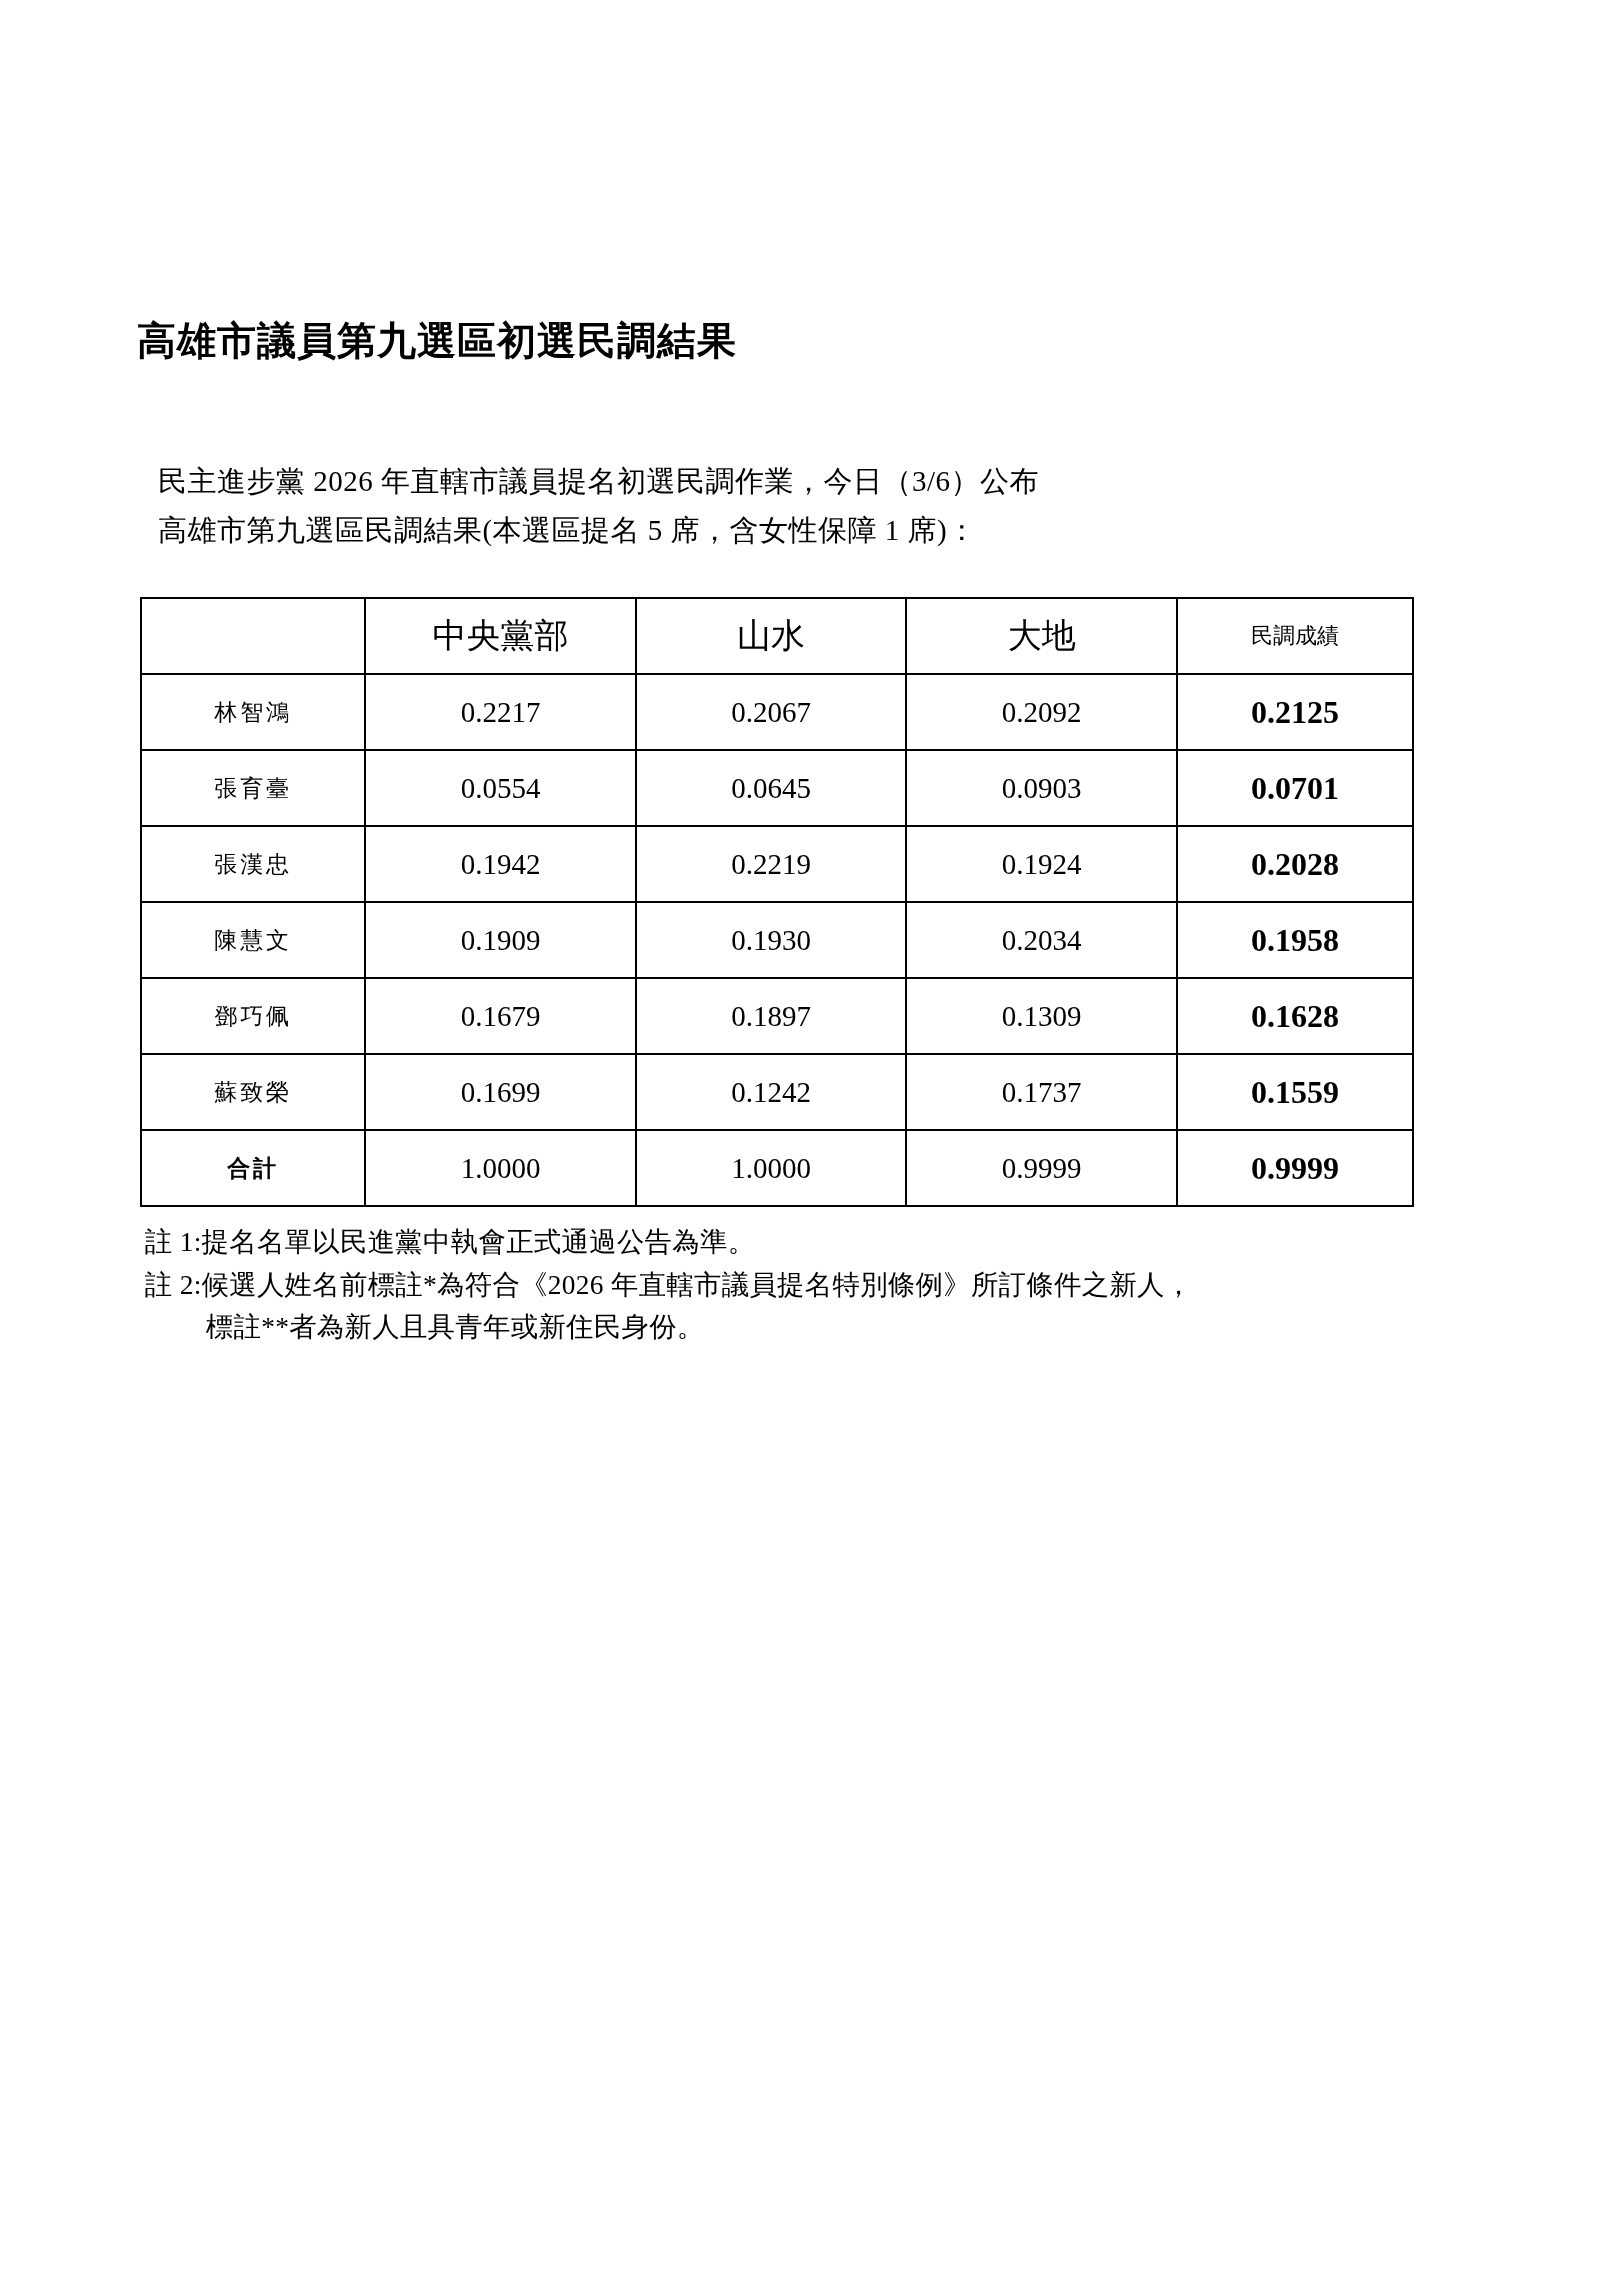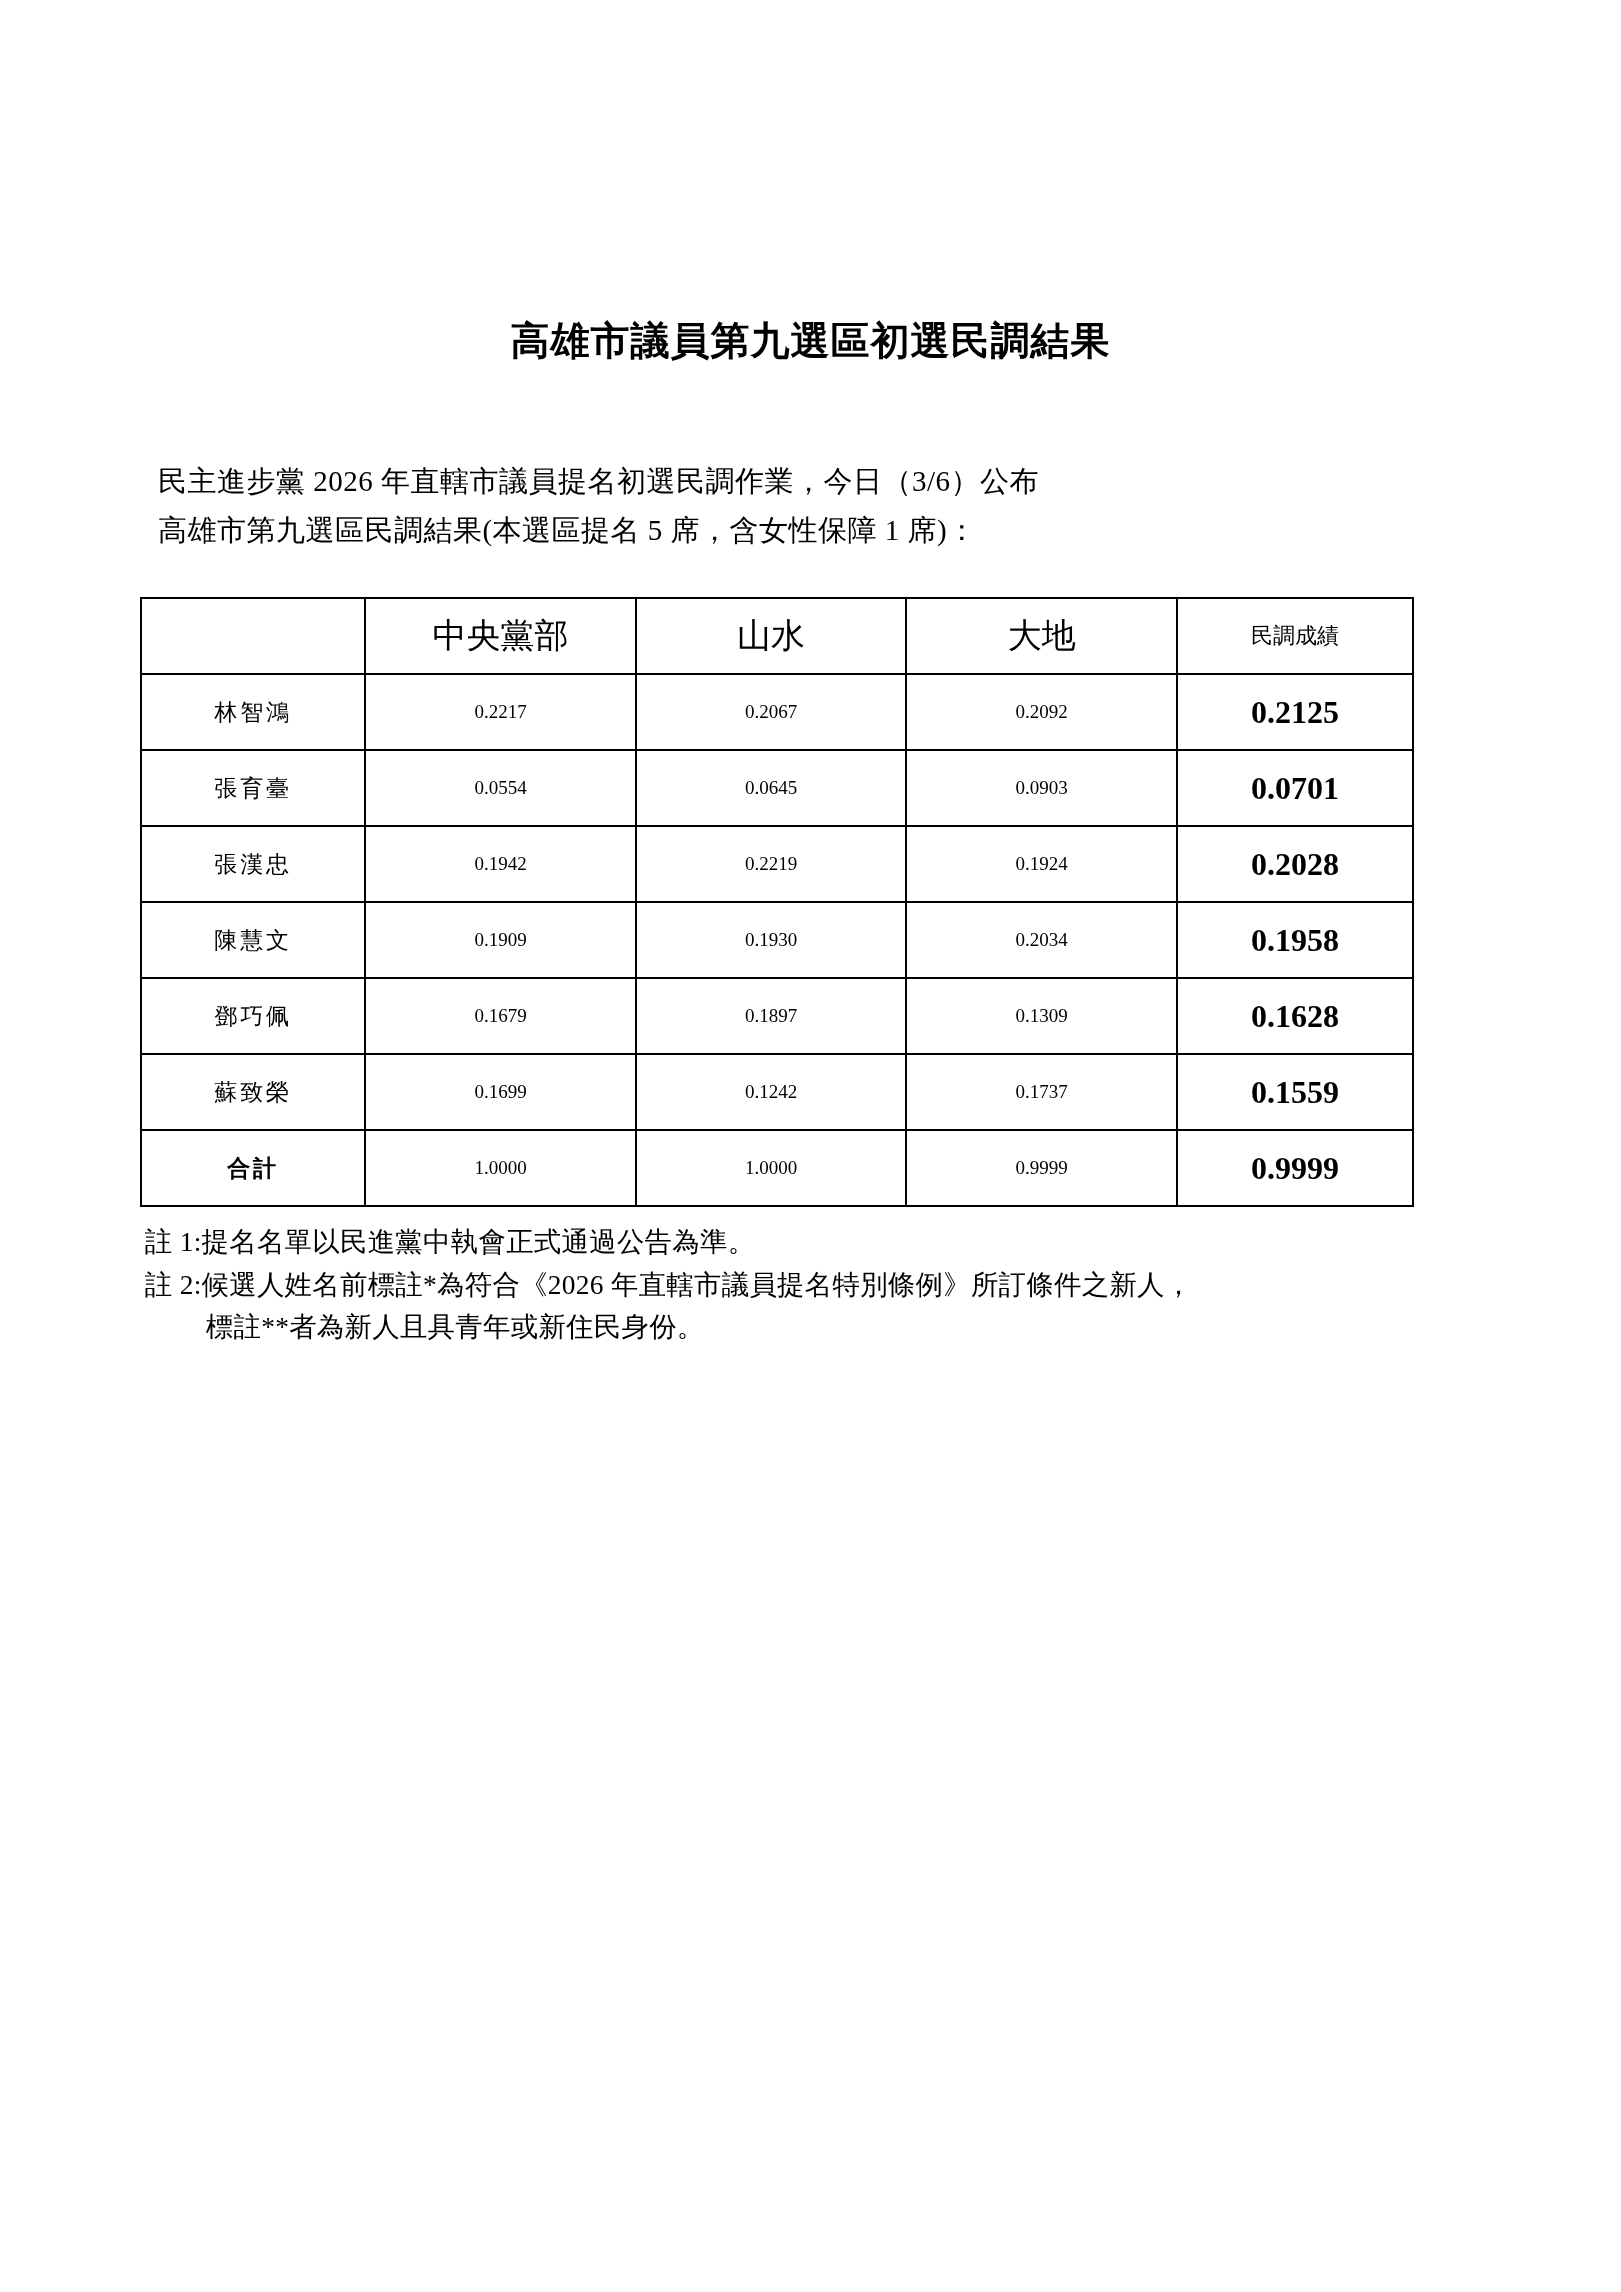--- a/index.html
+++ b/index.html
@@ -16,21 +16,21 @@
     overflow: hidden;
   }
   .page {
     width: 1621px;
     height: 2293px;
     box-sizing: border-box;
     padding: 0 137px;
     position: relative;
   }
   .doc-title {
-    text-align: center;
+    text-align: left;
     font-size: 39px;
     font-weight: bold;
     letter-spacing: 1px;
     margin-top: 314px;
     line-height: 1.4;
   }
   .intro {
     margin-top: 88px;
     font-size: 29px;
     line-height: 1.72;
@@ -45,21 +45,21 @@
     margin-top: 41px;
     border-collapse: collapse;
     width: 1274px;
     margin-left: 2.9px;
     table-layout: fixed;
   }
   table.poll td, table.poll th {
     border: 2px solid #000000;
     text-align: center;
     font-weight: normal;
-    font-size: 19px;
+    font-size: 29px;
     height: 74px;
     padding: 0;
     vertical-align: middle;
   }
   table.poll col.c-name { width: 214px; }
   table.poll col.c-val  { width: 258px; }
   table.poll col.c-res  { width: 225px; }
 
   table.poll .hdr-cell {
     font-size: 34px;

